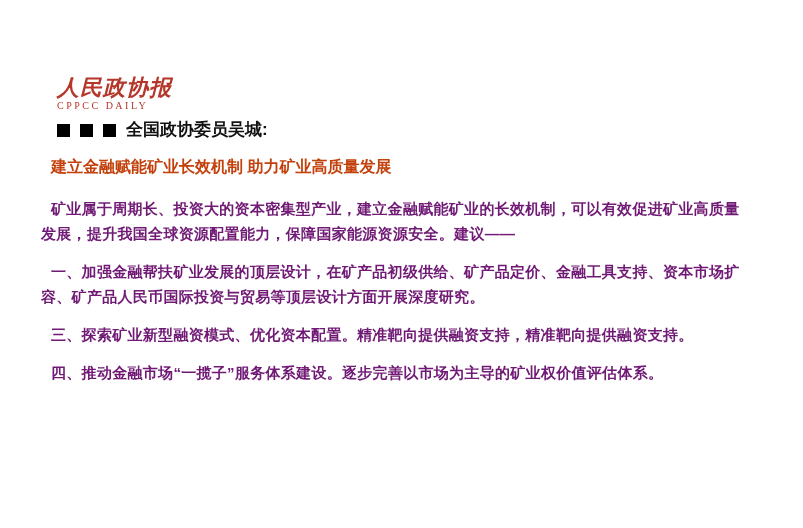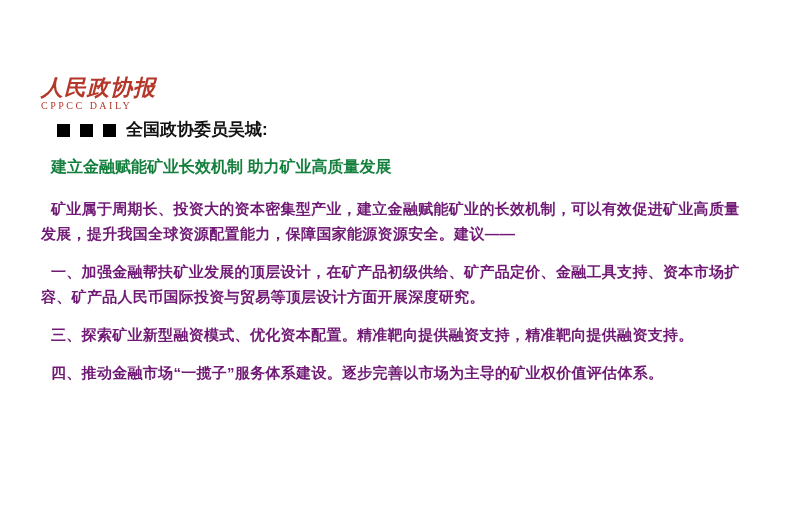--- a/index.html
+++ b/index.html
@@ -14,20 +14,21 @@
     font-family: "Liberation Sans", sans-serif;
     color: #151515;
   }
   .doc {
     padding: 75px 55px 0 41px;
     box-sizing: border-box;
     width: 803px;
   }
   
   .masthead {
+    margin-left: 16px;
   }
   .logo {
     font-family: "DejaVu Serif", serif;
     font-style: italic;
     font-weight: bold;
     font-size: 22px;
     line-height: 24px;
     letter-spacing: 1px;
     color: #b5372a;
   }
@@ -58,21 +59,21 @@
     height: 13px;
     background: #000000;
     margin-right: 3px;
   }
   .sq:last-of-type { margin-right: 9px; }
   
   .headline {
     margin: 17px 0 8px 10px;
     font-size: 16px;
     font-weight: bold;
-    color: #15803d;
+    color: #c2410c;
     line-height: 20px;
   }
   
   p.body {
     font-size: 15px;
     font-weight: bold;
     color: #701a75;
     line-height: 25px;
     margin: 13px 0 0 0;
     text-indent: 10px;

